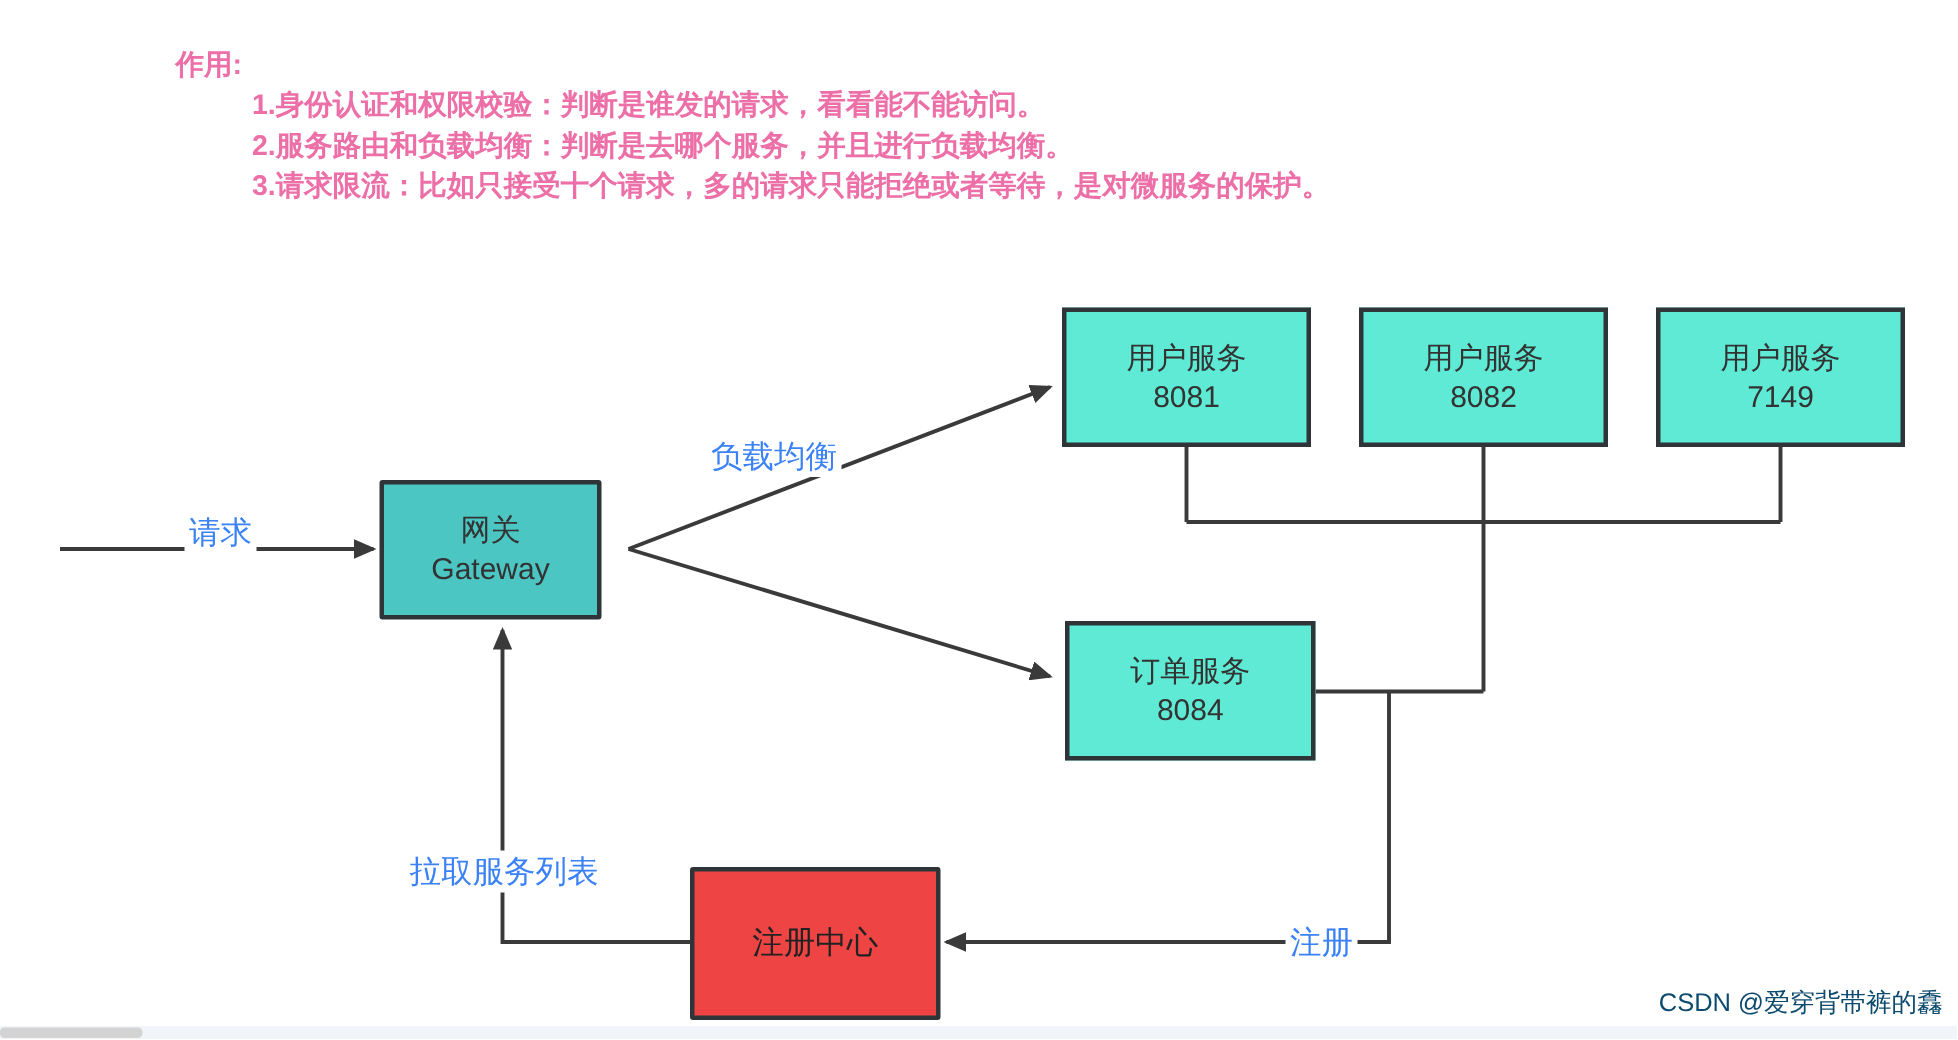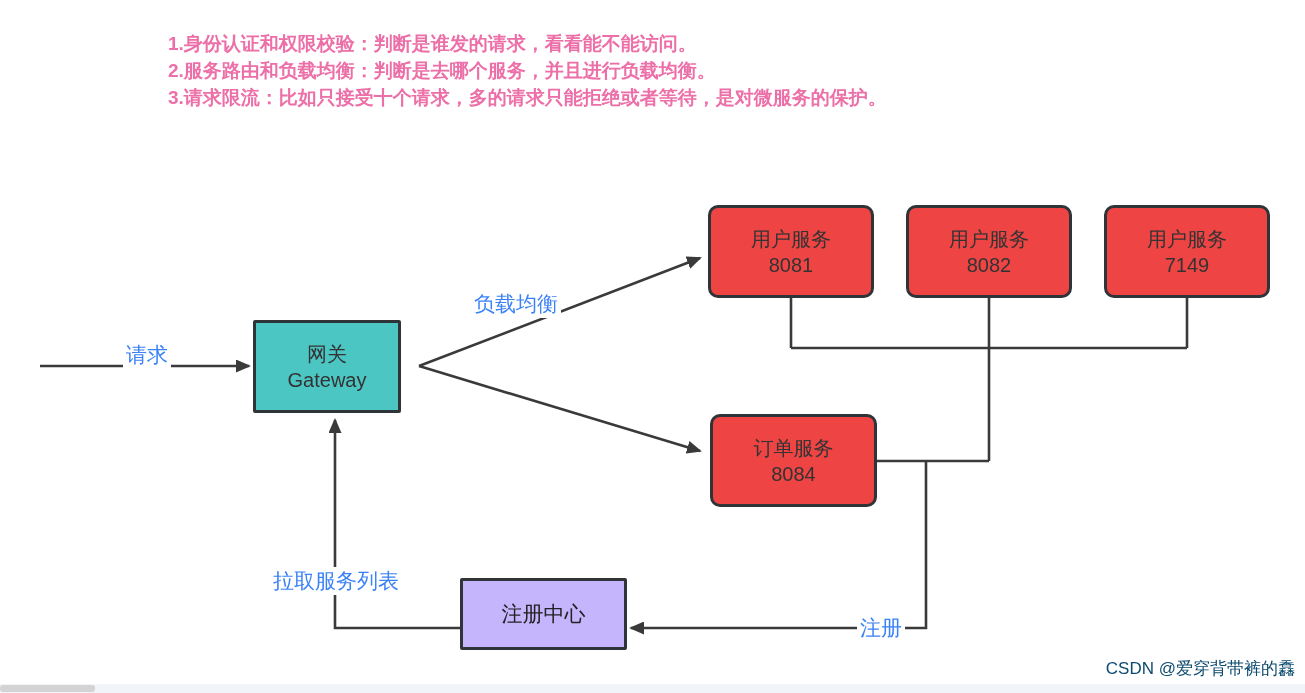--- a/index.html
+++ b/index.html
@@ -41,35 +41,35 @@
     flex-direction: column;
     align-items: center;
     justify-content: center;
     border: 3px solid #2f3438;
     color: #333333;
     font-size: 20px;
     line-height: 26px;
     text-align: center;
   }
   .node-service {
-    background: #ef4444;
-    border-radius: 10px;
+    background: #5eead4;
+    border-radius: 0;
   }
   .node-gateway {
     left: 253px; top: 320px; width: 148px; height: 93px;
     background: #4bc6c3;
     border-radius: 2px;
   }
   .node-user1 { left: 708px;  top: 205px; width: 166px; height: 93px; }
   .node-user2 { left: 906px;  top: 205px; width: 166px; height: 93px; }
   .node-user3 { left: 1104px; top: 205px; width: 166px; height: 93px; }
   .node-order { left: 710px;  top: 414px; width: 167px; height: 93px; }
   .node-registry {
-    left: 460px; top: 578px; width: 167px; height: 72px;
-    background: #c4b5fd;
+    left: 460px; top: 578px; width: 167px; height: 102px;
+    background: #ef4444;
     border-radius: 2px;
     color: #222222;
     font-size: 21px;
   }
 
   
   .edge-label {
     position: absolute;
     transform: translate(-50%, -50%);
     background: #ffffff;
@@ -107,20 +107,21 @@
     background: #d3d3d3;
     border-radius: 3px;
   }
 </style>
 </head>
 <body>
 
 <div class="canvas">
 
   <div class="notes">
+    <div class="note-title">作用:</div>
     <div class="note-point">1.身份认证和权限校验：判断是谁发的请求，看看能不能访问。</div>
     <div class="note-point">2.服务路由和负载均衡：判断是去哪个服务，并且进行负载均衡。</div>
     <div class="note-point">3.请求限流：比如只接受十个请求，多的请求只能拒绝或者等待，是对微服务的保护。</div>
   </div>
 
   <svg class="wires" viewBox="0 0 1305 693">
     <defs>
       <marker id="arrow" markerUnits="userSpaceOnUse" markerWidth="15" markerHeight="13" refX="13" refY="6.5" orient="auto">
         <path d="M0,0 L15,6.5 L0,13 Z" fill="#3a3a3a"></path>
       </marker>

